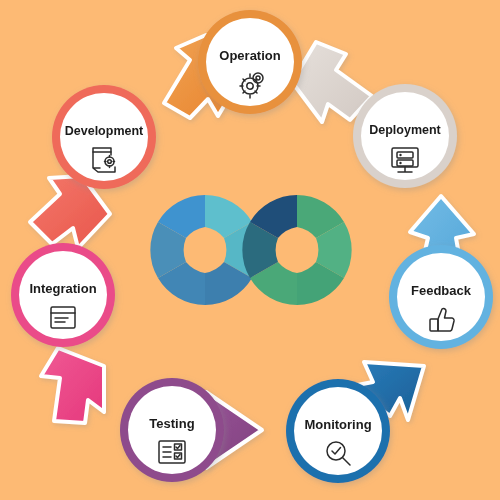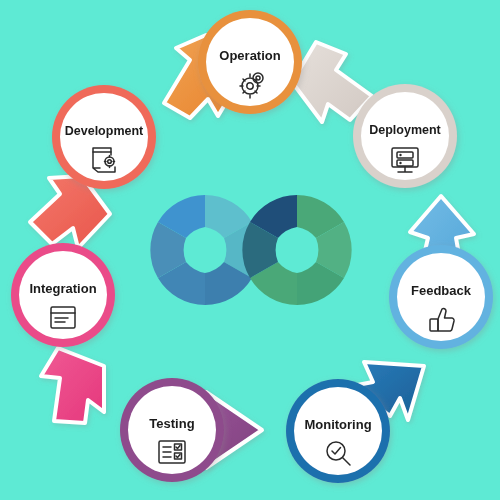--- a/index.html
+++ b/index.html
@@ -10,21 +10,21 @@
   body {
     width: 500px;
     height: 500px;
     overflow: hidden;
     font-family: "Liberation Sans", sans-serif;
   }
   #diagram-root {
     position: relative;
     width: 500px;
     height: 500px;
-    background: #5eead4;
+    background: #fdba74;
   }
   #devops-svg {
     position: absolute;
     top: 0;
     left: 0;
     width: 500px;
     height: 500px;
   }
   .node-label {
     font-family: "Liberation Sans", sans-serif;

